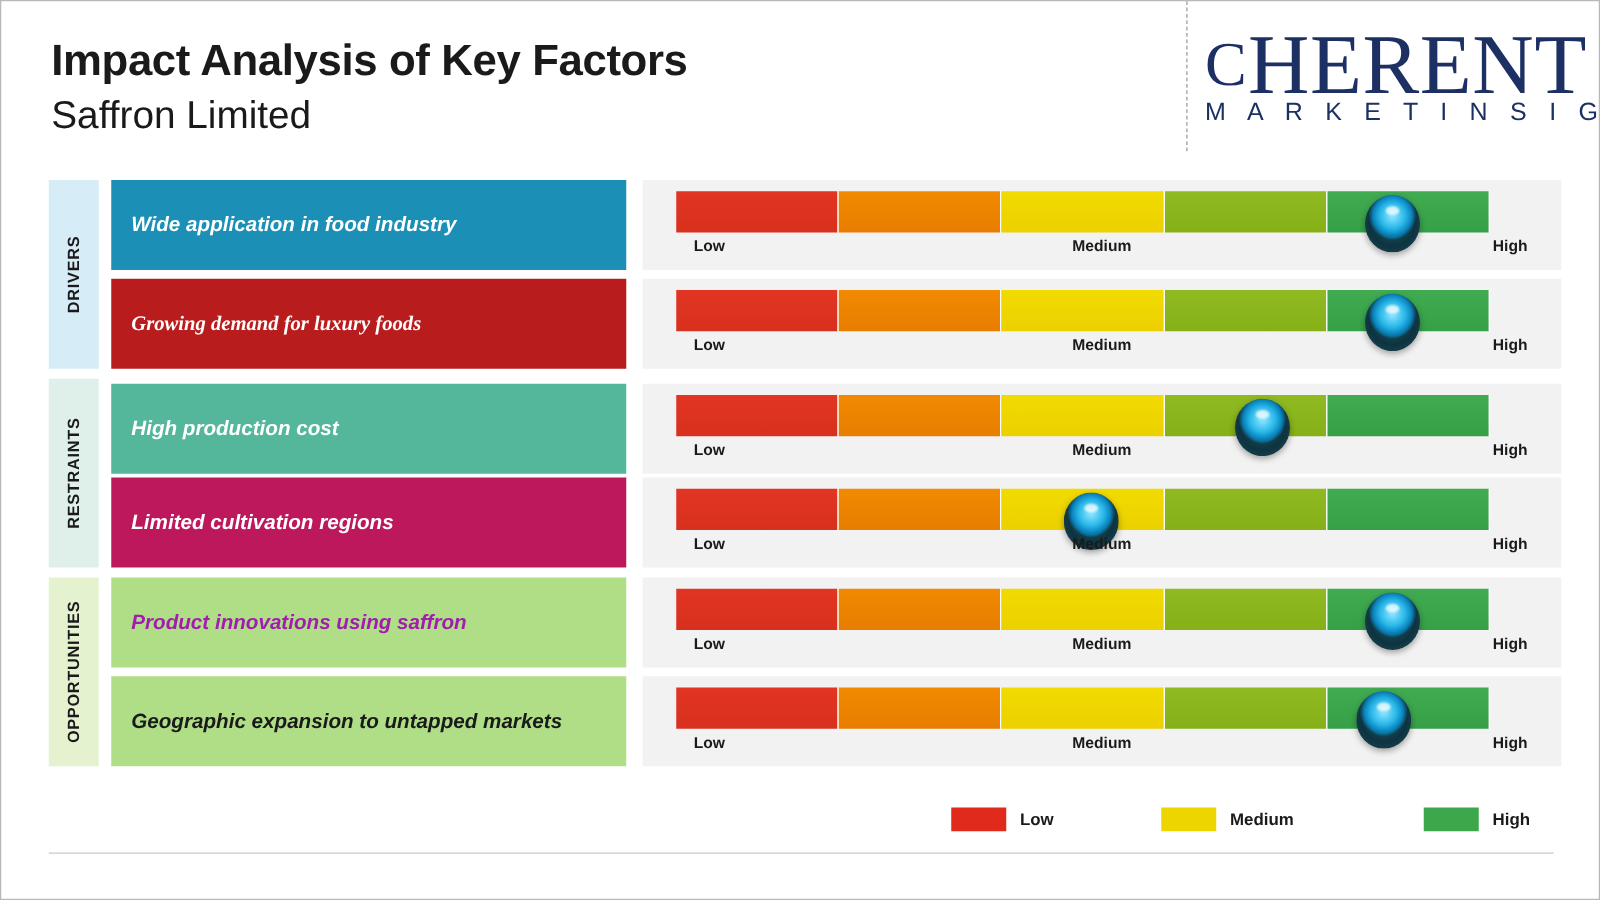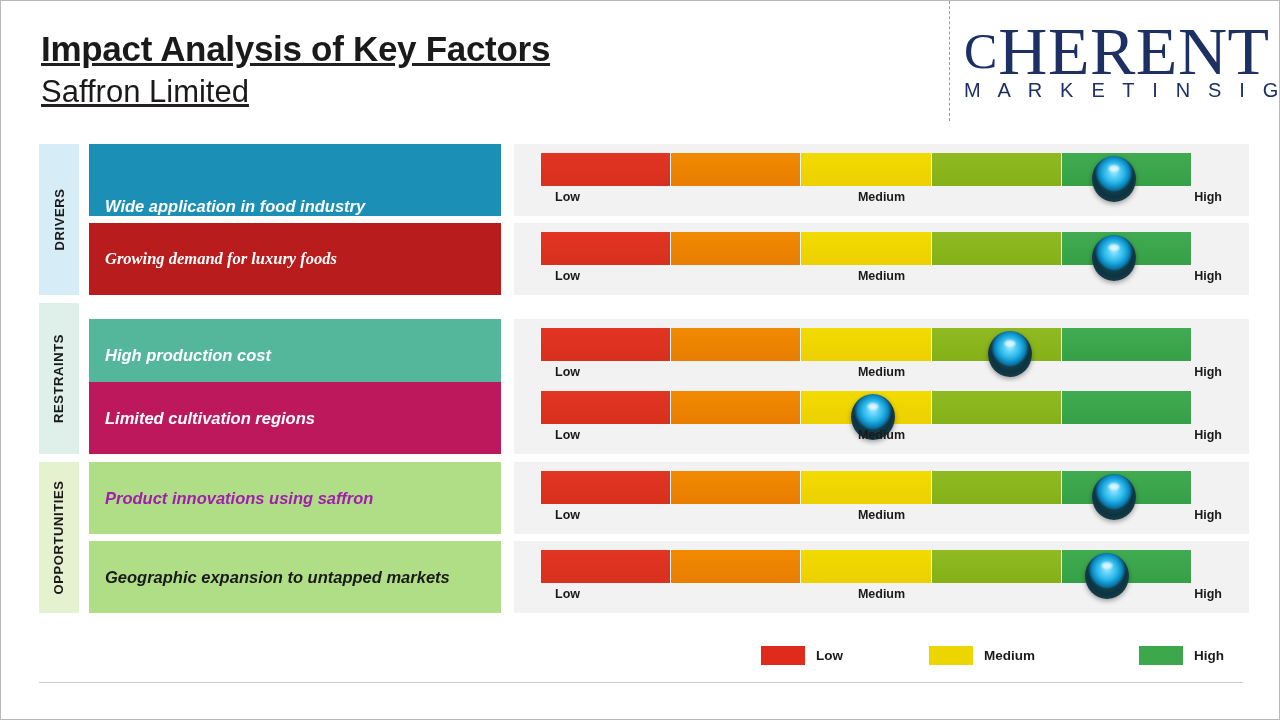--- a/index.html
+++ b/index.html
@@ -16,21 +16,21 @@
     width:1280px;height:720px;
     box-sizing:border-box;
     border:1px solid #b8b8b8;
   }
 
   
   .header{
     position:absolute;left:0;top:0;width:1280px;height:128px;
   }
   .title-block{
-    position:absolute;left:40px;top:30px;text-decoration:underline;
+    position:absolute;left:40px;top:30px;
   }
   .title-main{
     font-size:35px;font-weight:bold;line-height:1.02;
     letter-spacing:-0.3px;color:#1a1a1a;white-space:nowrap;
   }
   .title-sub{
     font-size:31px;font-weight:normal;line-height:1.05;
     margin-top:9px;color:#1a1a1a;white-space:nowrap;
   }
   .header-divider{
@@ -188,21 +188,21 @@
       <div class="logo-row2">M A R K E T  I N S I G H T S</div>
     </div>
   </div>
 
   <div class="matrix" id="matrix">
       <div class="group" style="top: 0px; height: 151px;">
         <div class="group-tab" style="height: 151px; background: rgb(214, 236, 247);">
           <span>DRIVERS</span>
         </div>
         <div class="row" style="top: 0px;">
-          <div class="factor" style="background: rgb(27, 143, 181); align-items: flex-end;">
+          <div class="factor" style="background: rgb(27, 143, 181);">
             <span style="color: rgb(255, 255, 255);">Wide application in food industry</span>
           </div>
           <div class="gauge">
             <div class="bar">
               <div class="seg s1"></div>
               <div class="seg s2"></div>
               <div class="seg s3"></div>
               <div class="seg s4"></div>
               <div class="seg s5"></div>
               <div class="marker" title="High" style="left: 88%;"></div>
@@ -232,21 +232,21 @@
               <div class="lbl med">Medium</div>
               <div class="lbl high">High</div>
             </div>
           </div>
         </div>
       </div>
       <div class="group" style="top: 159px; height: 151px;">
         <div class="group-tab" style="height: 151px; background: rgb(223, 240, 234);">
           <span>RESTRAINTS</span>
         </div>
-        <div class="row" style="top: 16px;">
+        <div class="row" style="top: 4px;">
           <div class="factor" style="background: rgb(84, 183, 155);">
             <span style="color: rgb(255, 255, 255);">High production cost</span>
           </div>
           <div class="gauge">
             <div class="bar">
               <div class="seg s1"></div>
               <div class="seg s2"></div>
               <div class="seg s3"></div>
               <div class="seg s4"></div>
               <div class="seg s5"></div>

